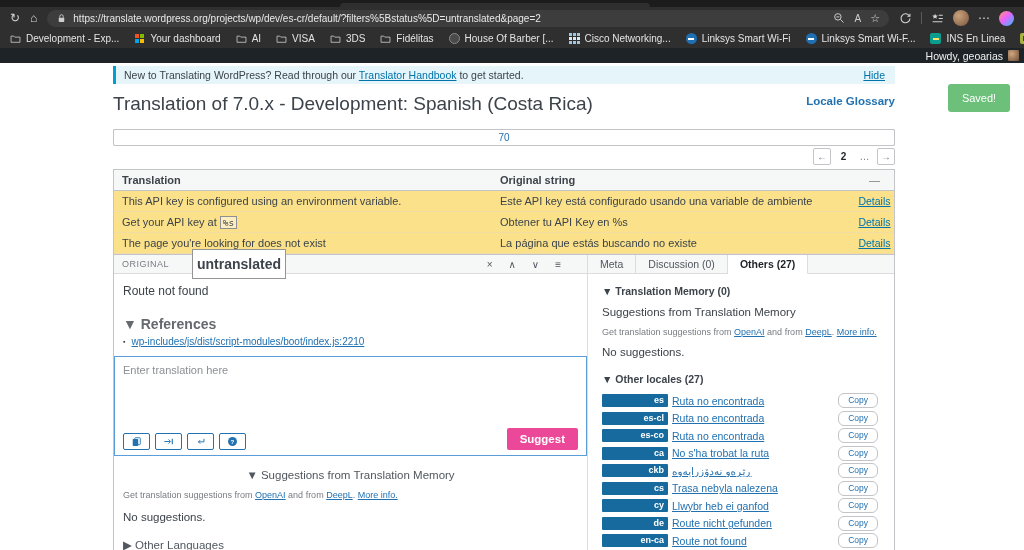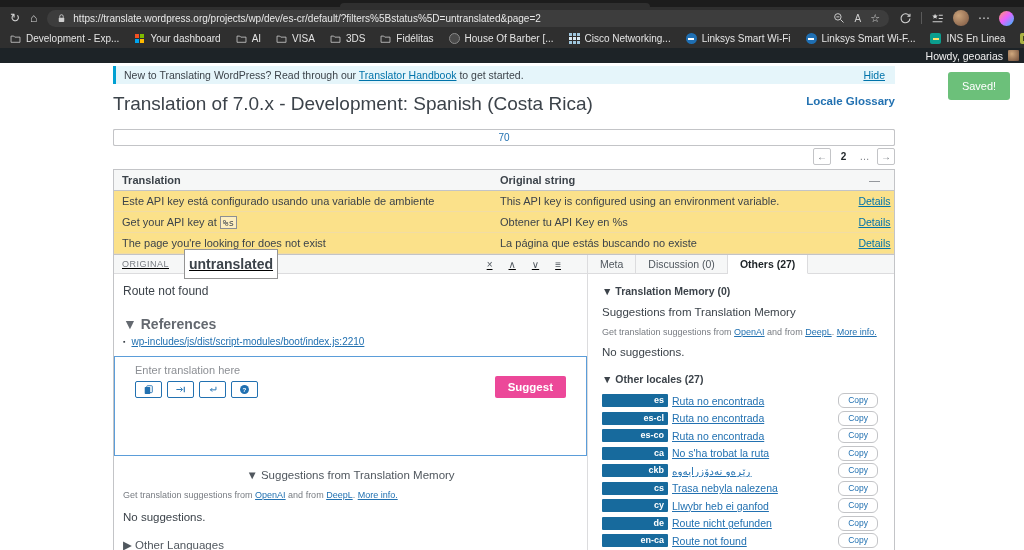--- a/index.html
+++ b/index.html
@@ -32,21 +32,21 @@
   .fav-ins { background:linear-gradient(#ffe06a,#ffe06a) center/6px 2px no-repeat, #0b9e8e; border-radius:2px; }
   .fav-top { background:#aab143; border-radius:2px; position:relative; }
   .fav-top i { position:absolute; left:3px; top:3px; width:5px; height:5px; background:#3c401c; }
 
   
   .adminbar { position:absolute; top:48px; left:0; right:0; height:15px; background:#1d2327; color:#f0f0f1; display:flex; align-items:center; justify-content:flex-end; gap:5px; padding:0 5px; font-size:10.5px; }
   .adm-avatar { width:11px; height:11px; background:radial-gradient(circle at 35% 35%, #cfa87e, #6e4c38); border-radius:1px; }
 
   
   .page { position:absolute; top:63px; left:0; right:0; bottom:0; background:#fff; overflow:hidden; }
-  .saved-btn { position:absolute; top:9px; right:14px; width:62px; height:28px; background:#6cc07a; color:#fff; font-size:11px; display:flex; align-items:center; justify-content:center; border-radius:3px; }
+  .saved-btn { position:absolute; top:21px; right:14px; width:62px; height:28px; background:#6cc07a; color:#fff; font-size:11px; display:flex; align-items:center; justify-content:center; border-radius:3px; }
   .container { position:absolute; left:113px; width:782px; top:3px; }
 
   .banner { background:#e5f5fa; border-left:3px solid #00a0d2; padding:3px 10px 3px 8px; font-size:10.5px; color:#3c434a; display:flex; align-items:center; }
   .lnk { color:#2271b1; text-decoration:underline; cursor:pointer; }
   .lnk-teal { color:#0073aa; text-decoration:underline; cursor:pointer; }
   .banner .hide { margin-left:auto; }
 
   .header-row { display:flex; align-items:flex-start; margin-top:9px; }
   .title { font-size:19px; font-weight:400; color:#3c434a; }
   .locale-glossary { margin-left:auto; font-size:11.5px; font-weight:bold; color:#2271b1; margin-top:2px; }
@@ -67,31 +67,31 @@
   .thead { display:grid; grid-template-columns:378px 363px 39px; background:#f6f7f7; border-bottom:1px solid #c3c4c7; }
   .th { padding:4px 8px; font-weight:bold; color:#3c434a; }
   .th.actions { text-align:center; font-weight:normal; color:#787c82; padding:4px 2px; }
   .trow { display:grid; grid-template-columns:378px 363px 39px; background:#fbe18a; border-bottom:1px solid #f1dca4; }
   .td { padding:4px 8px; color:#3c434a; }
   .td .code { border:1px solid #8c8f94; background:rgba(255,255,255,.45); padding:0 2px; font-family:"DejaVu Sans Mono", monospace; font-size:9.5px; }
   .td.actions { padding:4px 2px; text-align:center; font-size:10.5px; }
 
   .editor { display:flex; border-top:1px solid #c3c4c7; min-height:300px; background:#fff; align-items:stretch; }
   .ed-left { width:474px; border-right:1px solid #dcdcde; }
-  .ed-head { height:19px; background:#f6f7f7; border-bottom:1px solid #dcdcde; display:flex; align-items:center; padding:0 8px; gap:15px;text-decoration:underline; }
+  .ed-head { height:19px; background:#f6f7f7; border-bottom:1px solid #dcdcde; display:flex; align-items:center; padding:0 8px; gap:23px; }
   .ed-orig { font-size:9px; letter-spacing:.5px; color:#787c82; }
   .badge { border:1px solid #949494; background:#fff; font-size:14px; font-weight:bold; color:#3c434a; padding:8px 4px; line-height:12px; }
   .hicons { margin-left:auto; display:flex; gap:16px; color:#50575e; font-size:10px; padding-right:18px; }
   .hicons span { cursor:pointer; }
   .ed-body { padding:10px 9px 9px; }
   .src { font-size:12px; color:#3c434a; }
   .refs { margin-top:18px; font-size:14px; color:#646970;font-weight:bold; }
   .ref-line { margin-top:4px; display:flex; align-items:center; gap:6px; font-size:10px; }
   .ref-line .blt { font-size:7px; color:#3c434a; }
-  .tbox { border:1px solid #5b9dd9; height:100px; display:flex; flex-direction:column; justify-content:flex-start; padding:7px 20px 5px; }
+  .tbox { border:1px solid #5b9dd9; height:100px; display:flex; flex-direction:column; justify-content:space-between; padding:7px 8px 5px; }
   .ph { color:#8c8f94; font-size:11px; }
   .tbox-foot { display:flex; align-items:flex-end; }
   .tools { display:flex; gap:5px; }
   .tool { width:27px; height:17px; border:1px solid #2271b1; border-radius:2px; display:flex; align-items:center; justify-content:center; color:#2271b1; background:#fff; cursor:pointer; }
   .suggest { margin-left:auto; background:#ec4899; color:#fff; font-weight:bold; font-size:11.5px; padding:5px 13px; border-radius:2px; border:none; cursor:pointer; }
   .ed-below { padding:13px 9px; }
   .sug-head { font-size:11.5px; color:#50575e;text-align:center; }
   .hint { margin-top:9px; font-size:9px; color:#787c82; }
   .nosug { margin-top:11px; font-size:11.5px; color:#3c434a; }
   .other-langs { margin-top:15px; font-size:11.5px; color:#50575e; }
@@ -318,22 +318,22 @@
       </div>
 
     <div class="gp-table">
       <div class="thead">
         <div class="th">Translation</div>
         <div class="th">Original string</div>
         <div class="th actions">—</div>
       </div>
       <div id="table-rows">
           <div class="trow">
+            <div class="td">This API key is configured using an environment variable.</div>
             <div class="td">Este API key está configurado usando una variable de ambiente</div>
-            <div class="td">This API key is configured using an environment variable.</div>
             <div class="td actions"><span class="lnk-teal">Details</span></div>
           </div>
           <div class="trow">
             <div class="td">Get your API key at <span class="code">%s</span></div>
             <div class="td">Obtener tu API Key en %s</div>
             <div class="td actions"><span class="lnk-teal">Details</span></div>
           </div>
           <div class="trow">
             <div class="td">The page you're looking for does not exist</div>
             <div class="td">La página que estás buscando no existe</div>

